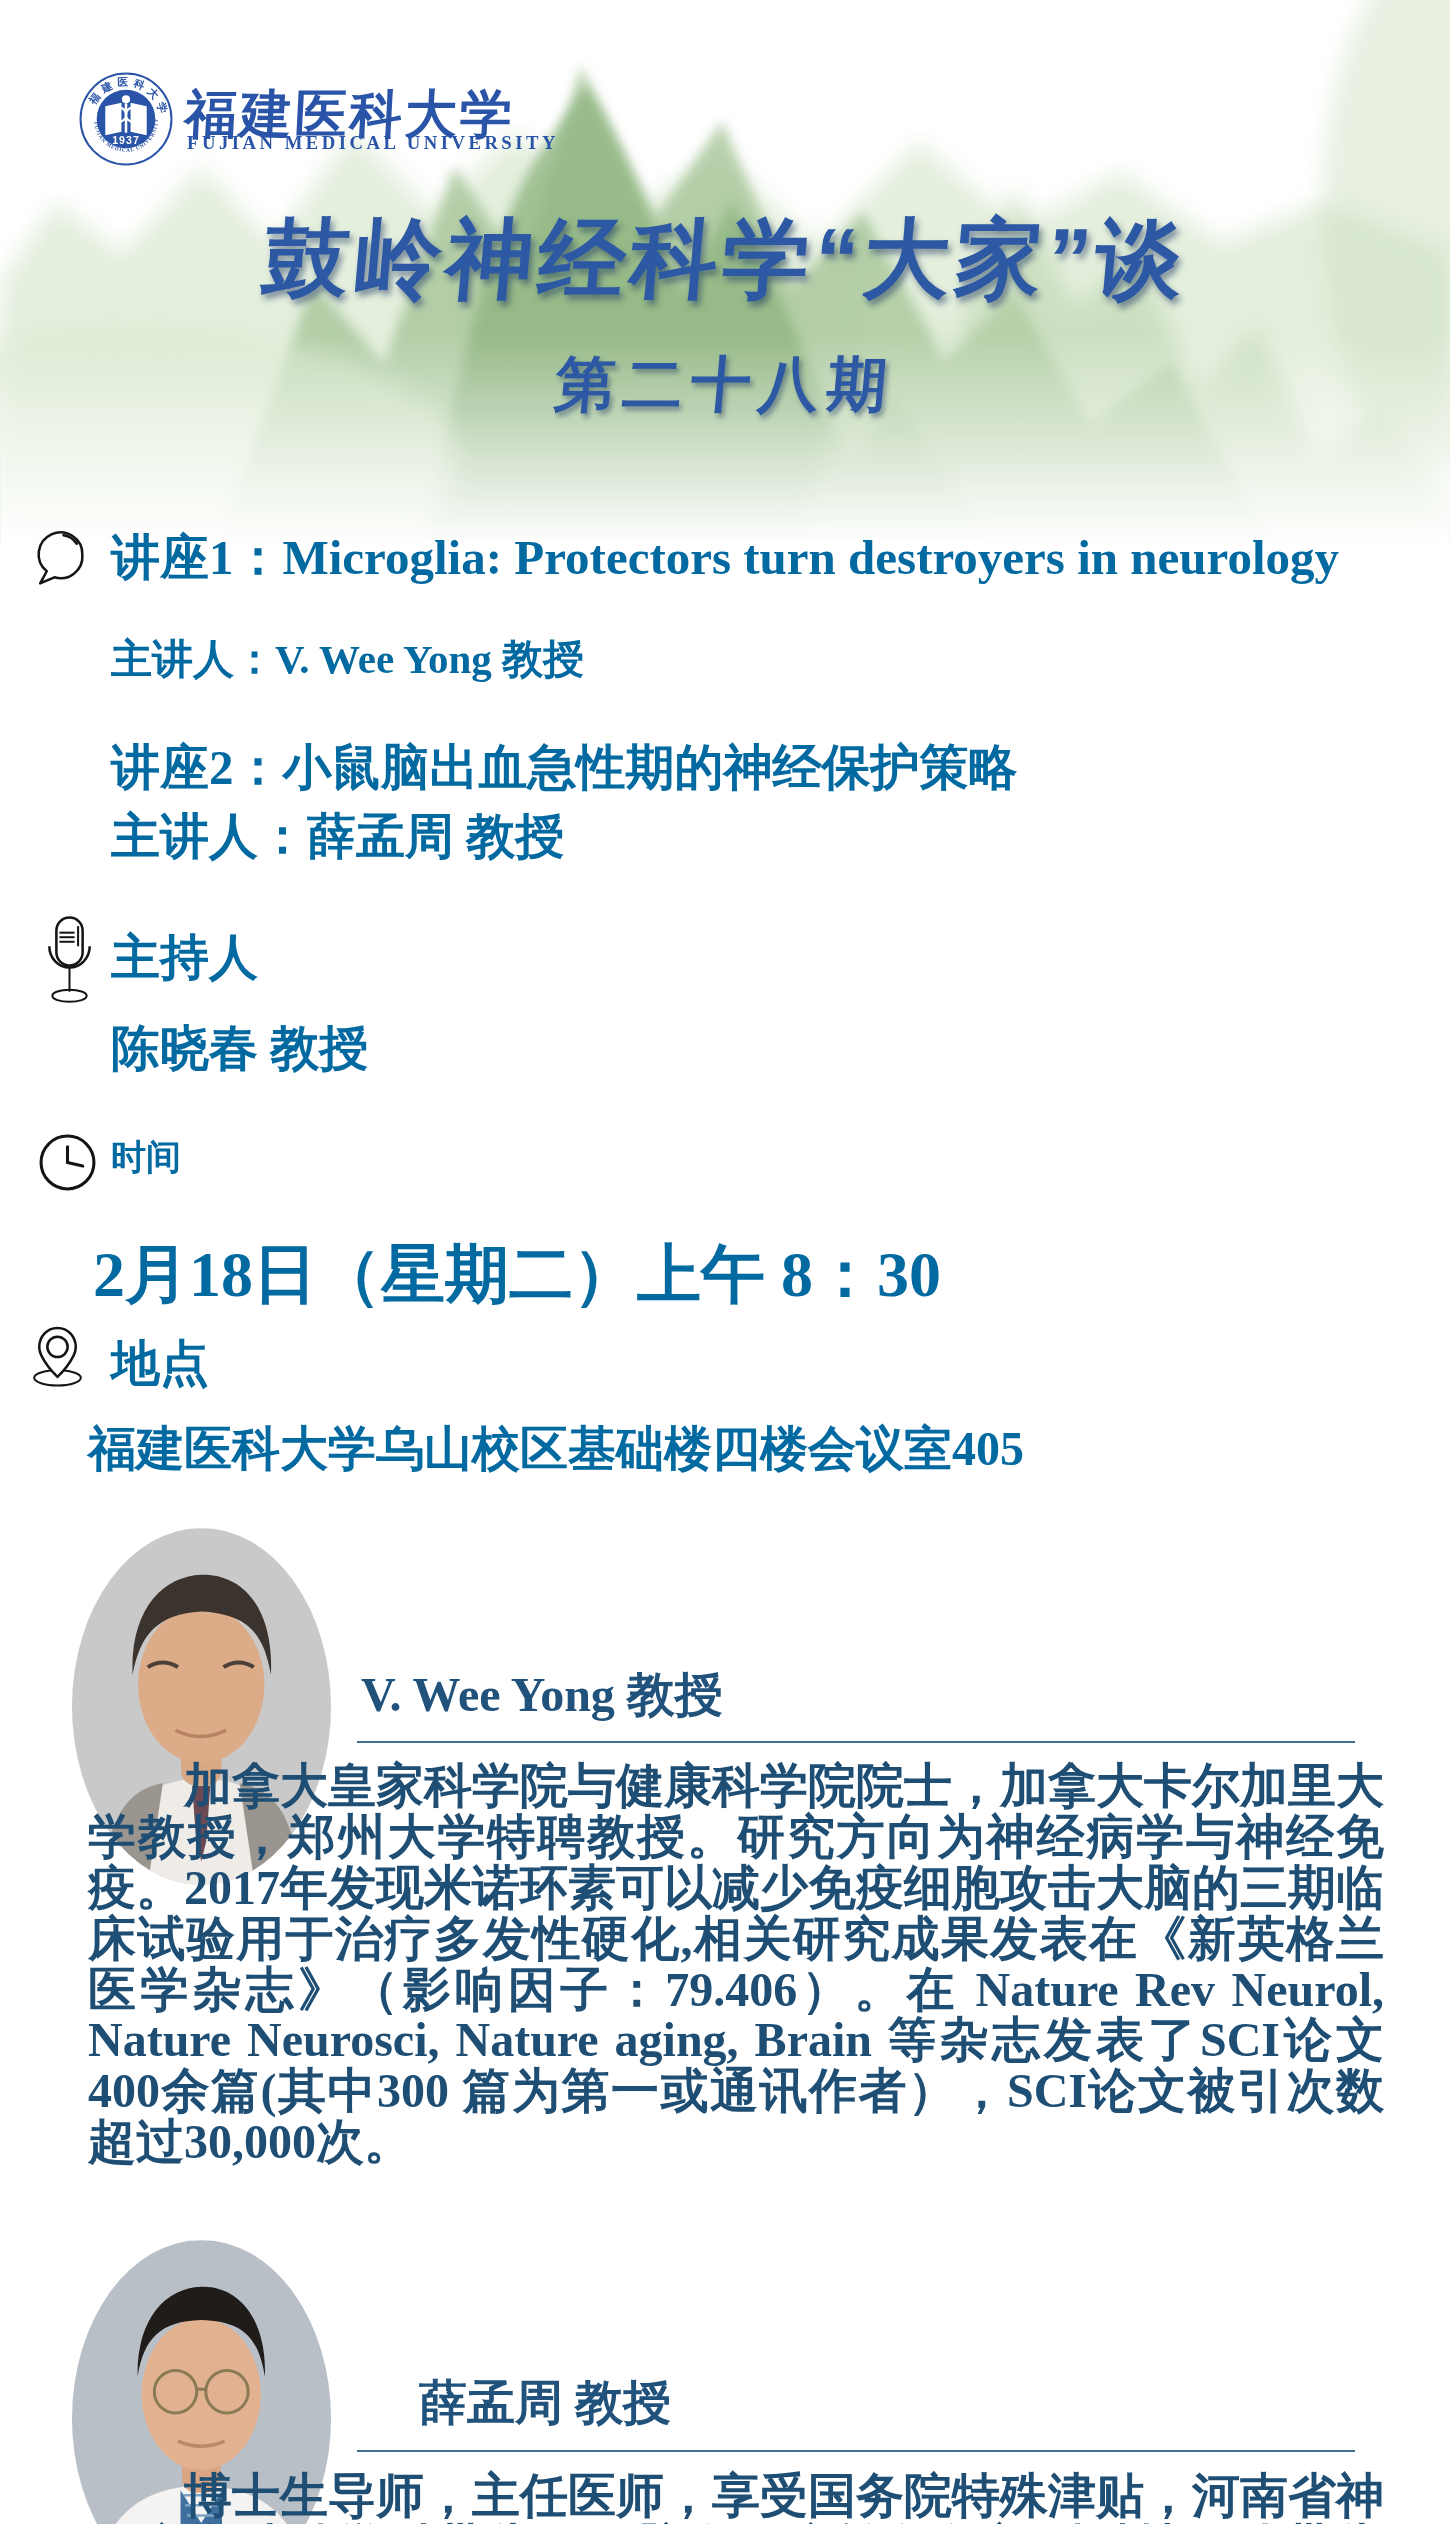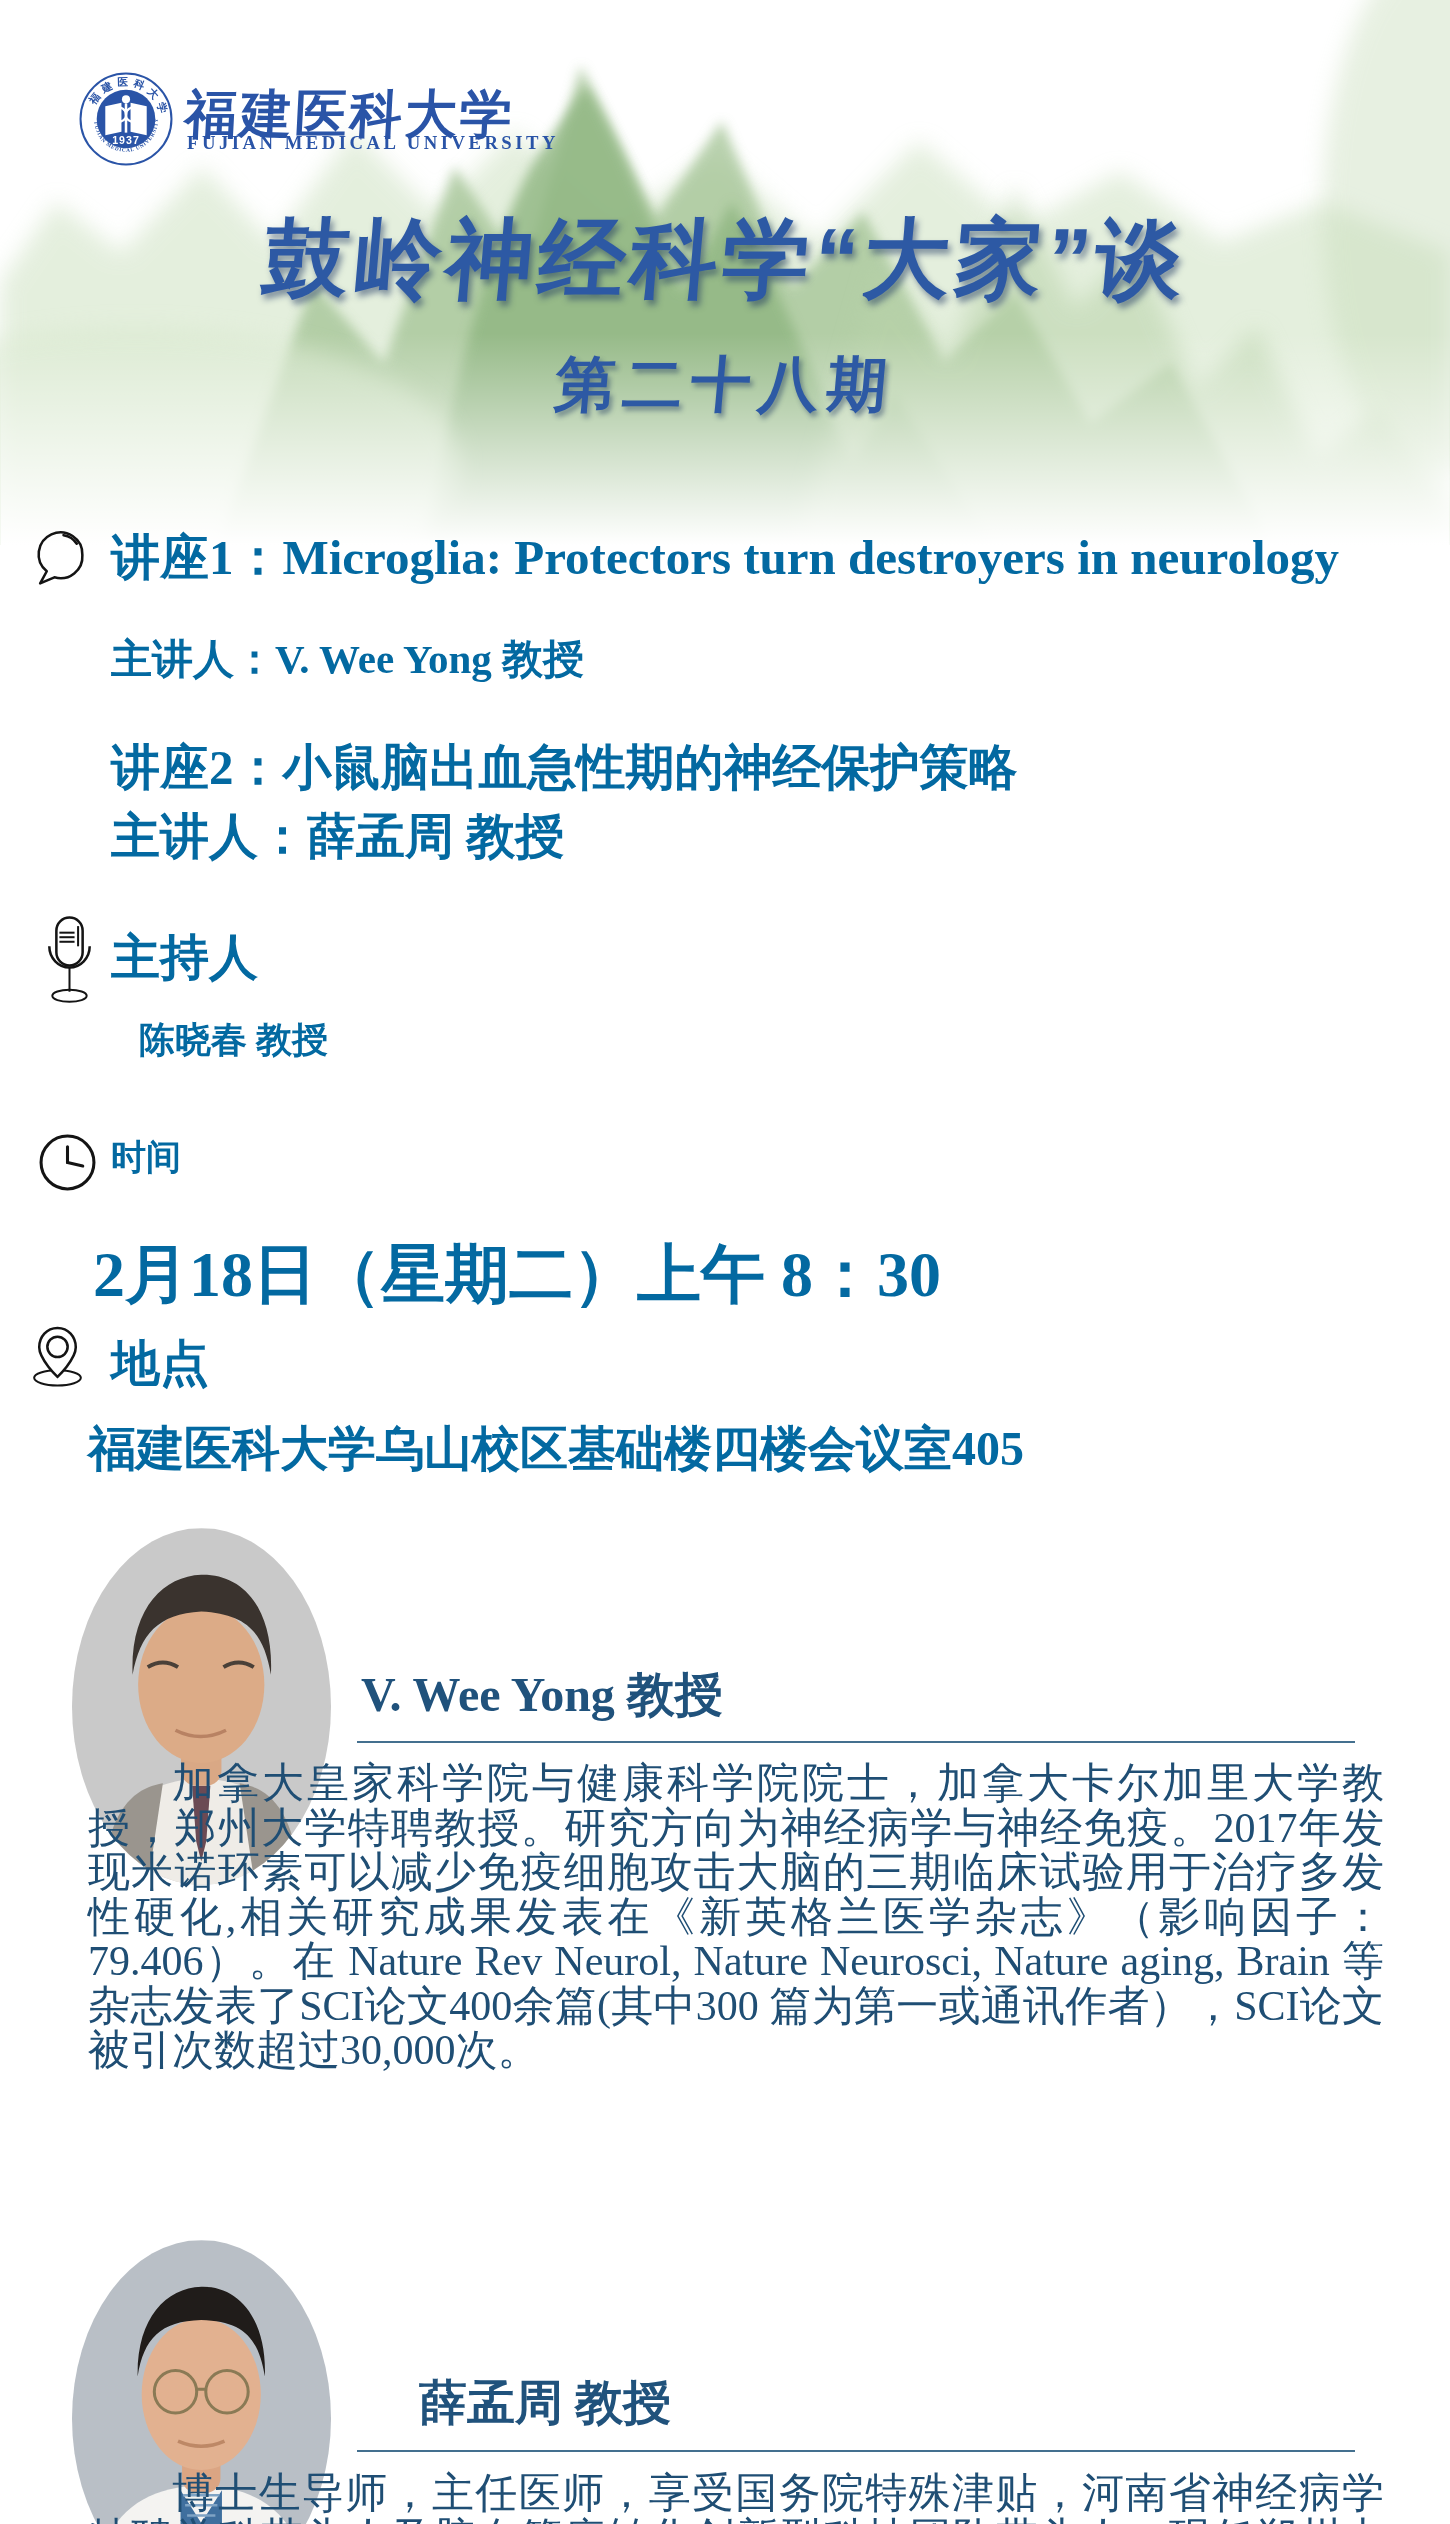--- a/index.html
+++ b/index.html
@@ -36,41 +36,41 @@
     text-shadow:3px 4px 5px rgba(24,48,94,0.45);
   }
   
   .row { position:absolute; white-space:nowrap; font-weight:bold; color:#0369a1; }
   .row-icon { position:absolute; }
   .r-lec1   { left:111px; top:525px; font-size:49px; }
   .r-spk1   { left:111px; top:632px; font-size:41px; }
   .r-lec2   { left:111px; top:716px; font-size:49px;margin-top:19px; }
   .r-spk2   { left:111px; top:804px; font-size:49px; }
   .r-host   { left:111px; top:925px; font-size:49px; }
-  .r-hostn  { left:111px; top:1016px; font-size:36px;margin-left:28px; }
+  .r-hostn  { left:111px; top:1016px; font-size:49px; }
   .r-time   { left:111px; top:1134px; font-size:35px; }
   .r-timev  { left:93px; top:1231px; font-size:64px; }
   .r-venue  { left:111px; top:1331px; font-size:49px; }
   .r-venuev { left:88px; top:1417px; font-size:48px; }
   
   .avatar {
     position:absolute; width:259px; height:357px; border-radius:50%;
     overflow:hidden;
   }
   .avatar-1 { left:72px; top:1528px; }
   .avatar-2 { left:72px; top:2240px; }
   .spk-name { position:absolute; font-size:48px; font-weight:bold; color:#20527c; white-space:nowrap; }
   .spk-name-1 { left:361px; top:1663px; }
   .spk-name-2 { left:419px; top:2371px; }
   .divider { position:absolute; width:998px; height:1.5px; background:#44708f; }
   .divider-1 { left:357px; top:1741px; }
   .divider-2 { left:357px; top:2450px; }
   .bio {
     position:absolute; left:88px; width:1296px;
-    font-size:42px; font-weight:normal; color:#1f4e74;
+    font-size:48px; font-weight:bold; color:#1f4e74;
     line-height:1.06; text-align:justify; text-indent:2em;
   }
   .bio-1 { top:1761px; }
   .bio-2 { top:2471px; }
 </style>
 </head>
 <body>
 
 <div class="poster">
 

